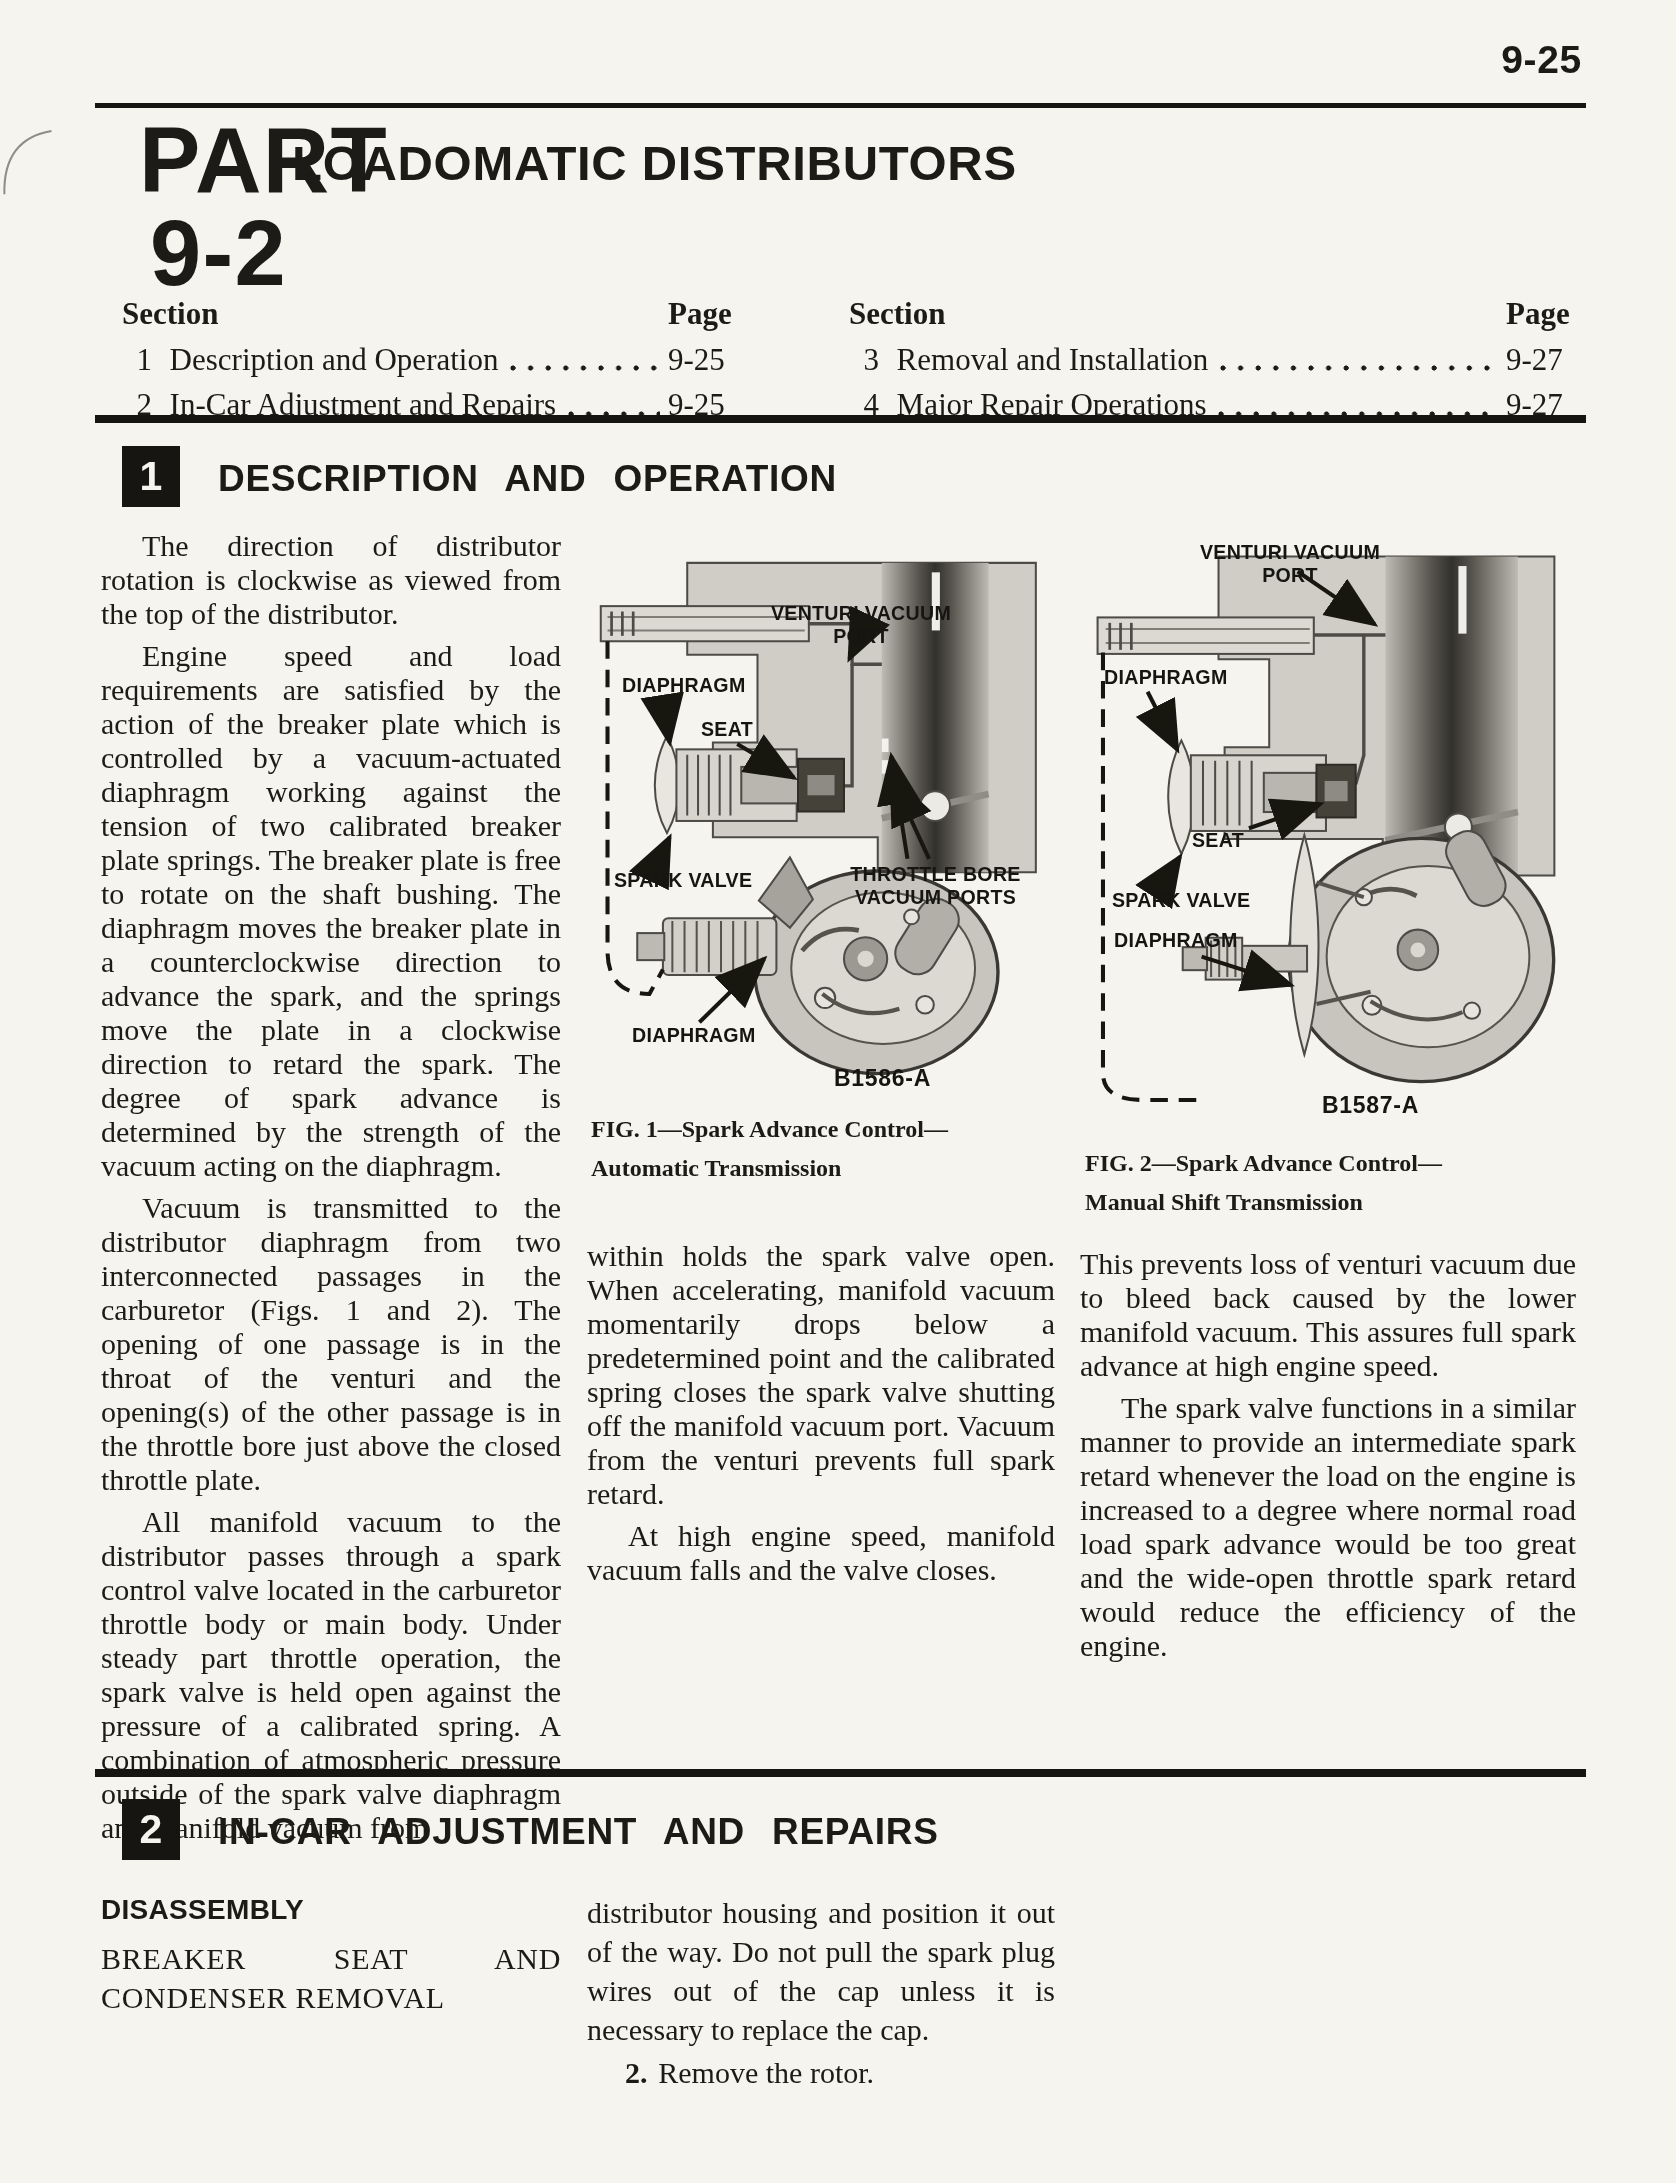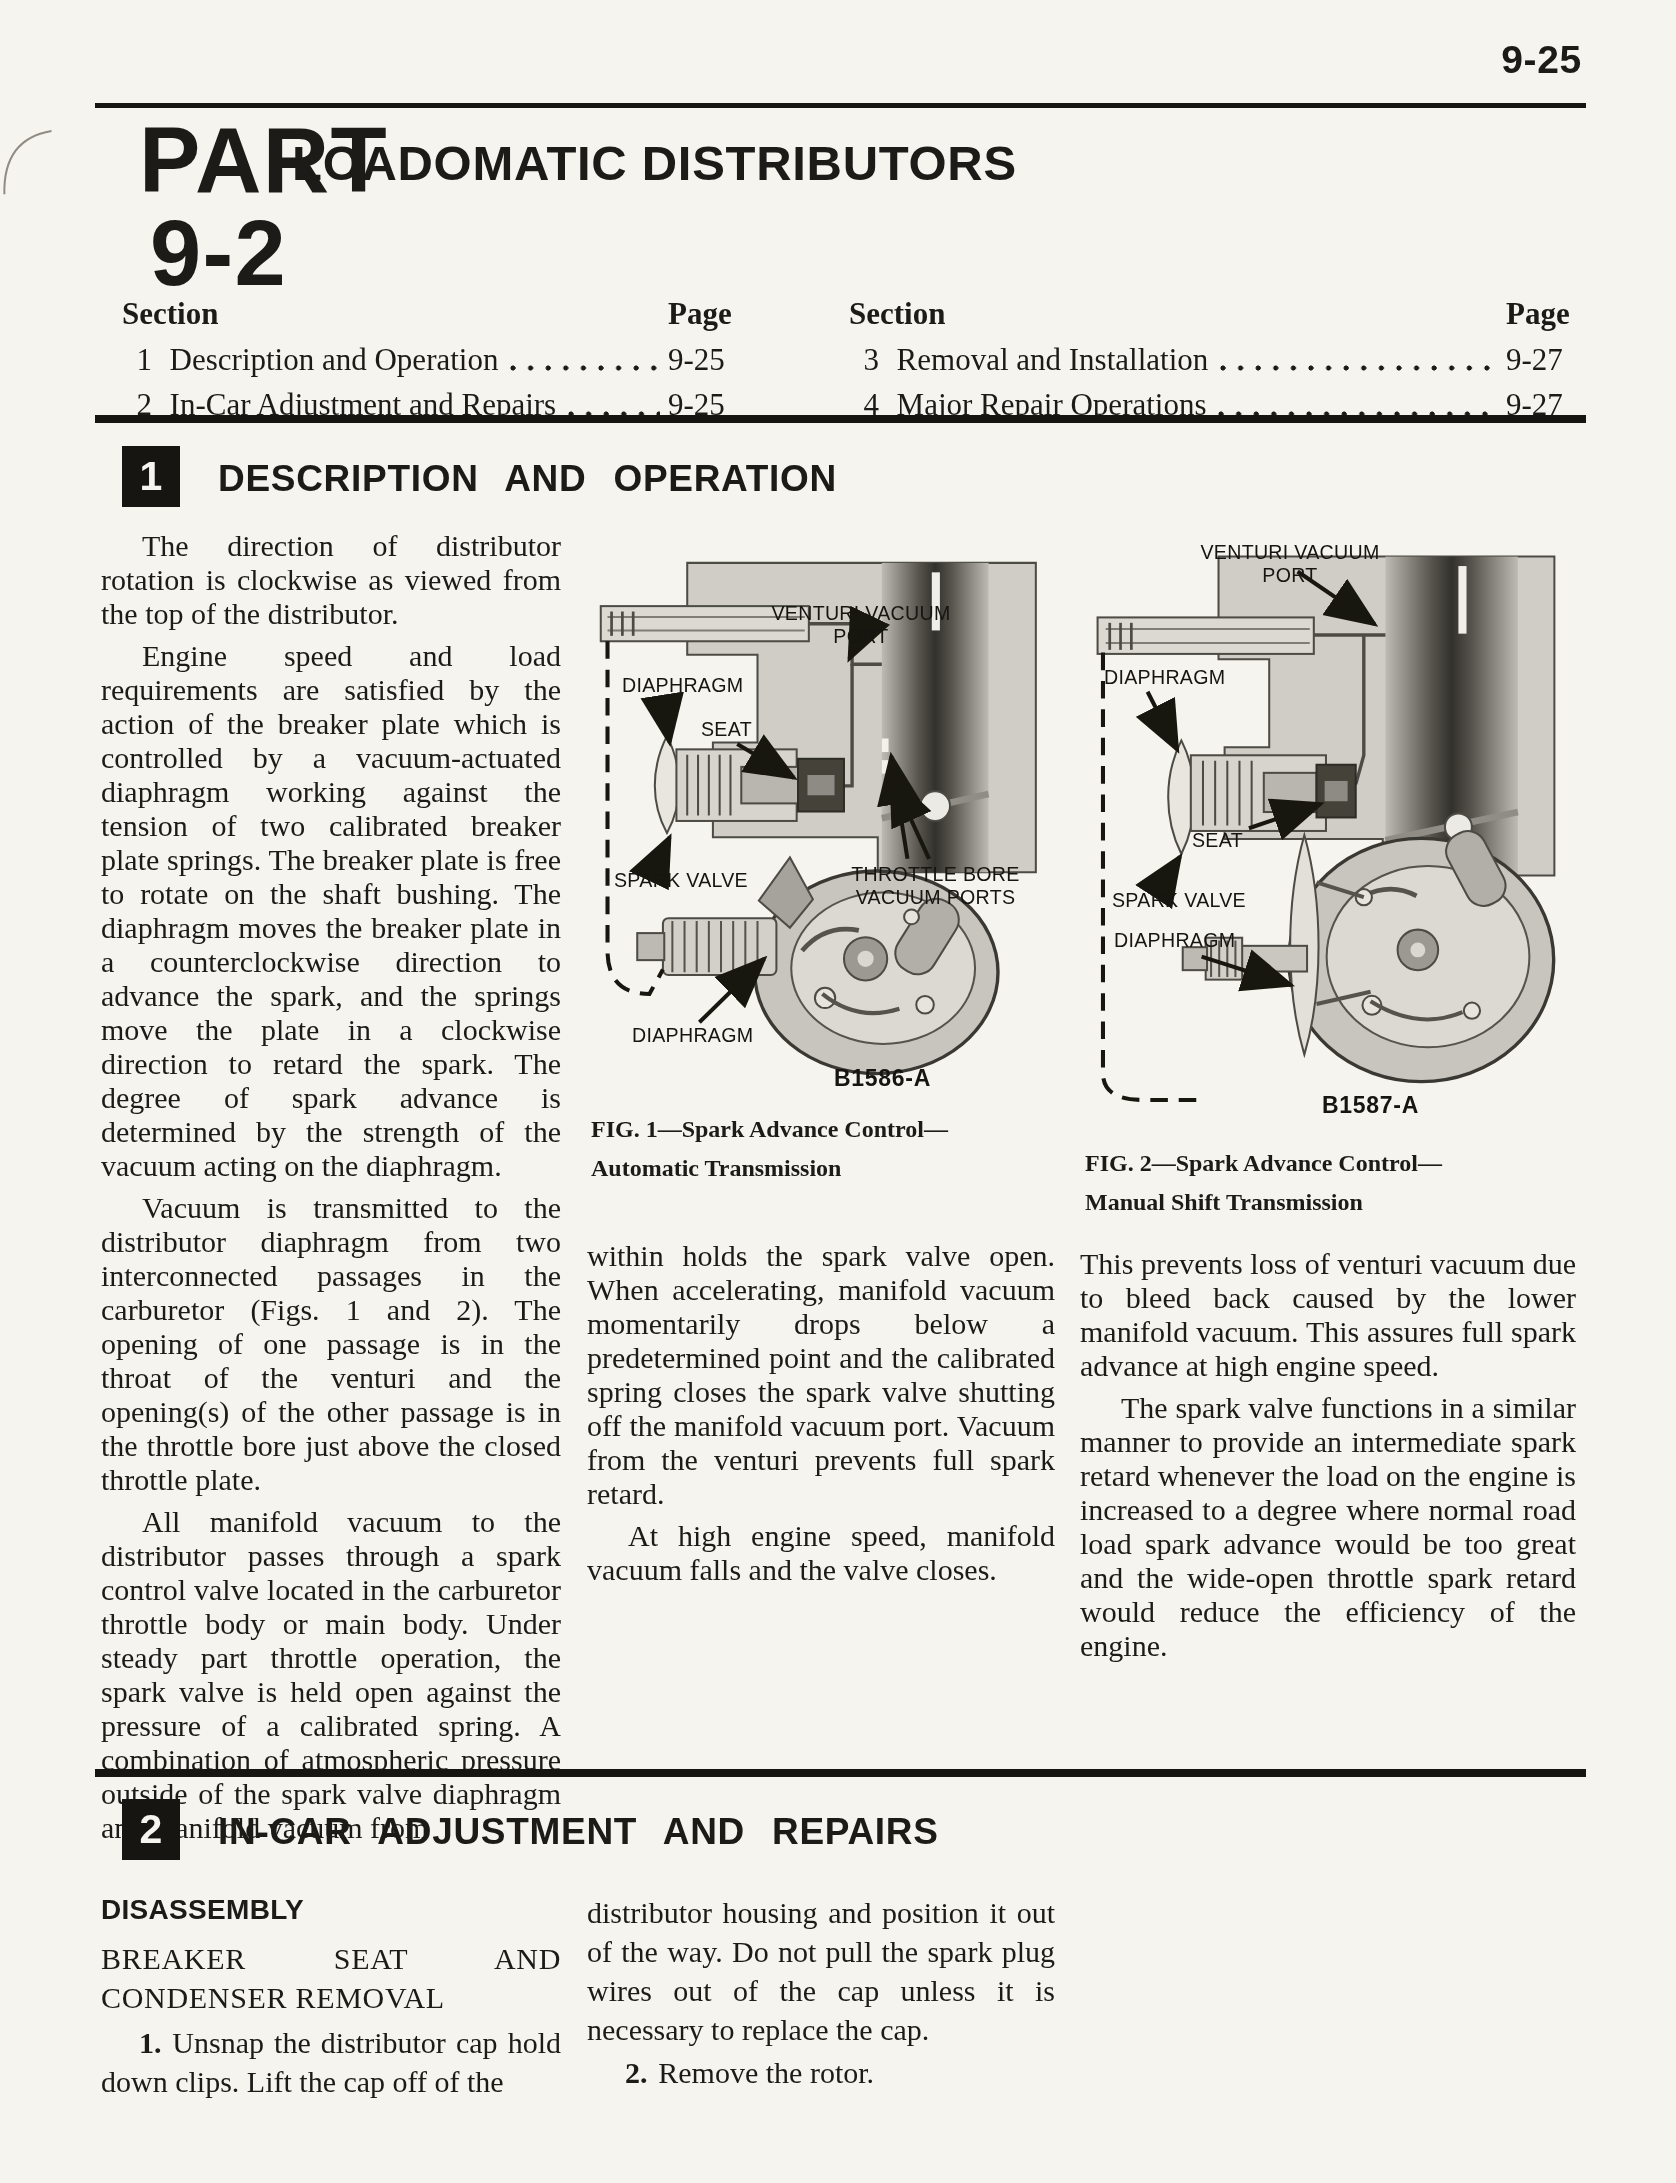--- a/index.html
+++ b/index.html
@@ -30,21 +30,21 @@
            display:flex;align-items:center;justify-content:center;}
   .sec-title{position:absolute;font-family:"Liberation Sans",sans-serif;font-weight:bold;
              font-size:37px;letter-spacing:0.7px;word-spacing:16px;}
   
   .col{position:absolute;text-align:justify;font-size:30px;line-height:34px;}
   .col p{margin:0 0 8px 0;text-indent:41px;}
   .col p.noindent{text-indent:0;}
   
   .fig{position:absolute;}
   .fig svg{position:absolute;left:0;top:0;width:100%;height:100%;}
-  .fig-label{position:absolute;font-family:"Liberation Sans",sans-serif;font-weight:normal;
+  .fig-label{position:absolute;font-family:"Liberation Sans",sans-serif;font-weight:bold;
              font-size:19.6px;line-height:1.15;letter-spacing:0.3px;color:#161511;}
   .fig-code{position:absolute;font-family:"Liberation Sans",sans-serif;font-weight:bold;
             font-size:23px;letter-spacing:0.7px;color:#161511;}
   .fig-caption{position:absolute;font-family:Liberation Serif, serif;font-weight:bold;
                font-size:24px;line-height:39px;}
   
   .s2-heading{font-family:"Liberation Sans",sans-serif;font-weight:bold;font-size:28px;letter-spacing:0.3px;}
   .s2-sub{font-size:30px;line-height:39px;letter-spacing:0.7px;margin-top:9.5px;}
   .s2col{position:absolute;text-align:justify;font-size:30px;line-height:39px;}
   .s2col p{margin:0 0 4px 0;text-indent:38px;}
@@ -274,23 +274,20 @@
   </div>
 
   <div class="rule" style="left:95px;top:1769px;width:1491px;height:8px"></div>
 
   <div class="sec-box" style="left:122px;top:1799px">2</div>
   <div class="sec-title" style="left:218px;top:1811px">IN-CAR ADJUSTMENT AND REPAIRS</div>
 
   <div class="s2col" style="left:101px;top:1890px;width:460px">
     <div class="s2-heading">DISASSEMBLY</div>
     <div class="s2-sub">BREAKER SEAT AND CONDENSER REMOVAL</div>
-    <p style="margin-top:6.8px">
-      <b class="step-num">1.</b><span>Unsnap the distributor cap hold down clips. Lift the cap off of the</span>
-    </p>
   </div>
 
   <div class="s2col" style="left:587px;top:1893px;width:468px">
     <p class="noindent">distributor housing and position it out of the way. Do not pull the spark plug wires out of the cap unless it is necessary to replace the cap.</p>
     <p>
       <b class="step-num">2.</b><span>Remove the rotor.</span>
     </p>
   </div>
 
 

